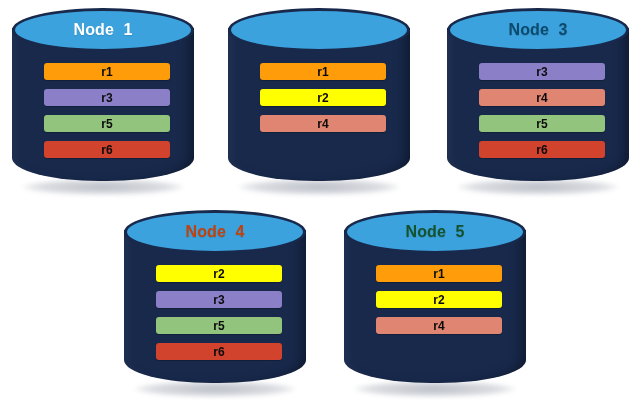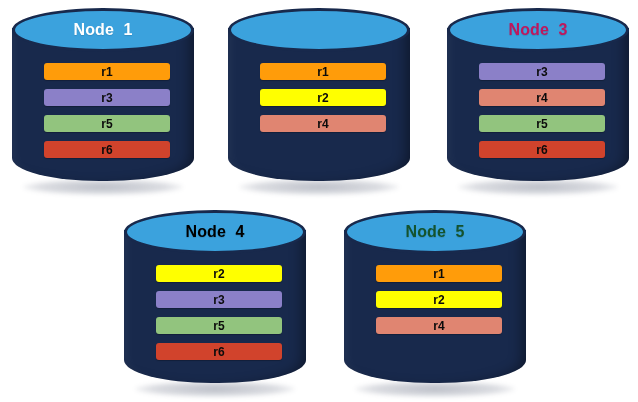--- a/index.html
+++ b/index.html
@@ -126,33 +126,33 @@
       <div class="records">
         <div class="record-bar" style="background: rgb(255, 156, 10); color: rgb(11, 11, 11);">r1</div>
         <div class="record-bar" style="background: rgb(255, 255, 0); color: rgb(11, 11, 11);">r2</div>
         <div class="record-bar" style="background: rgb(224, 133, 113); color: rgb(11, 11, 11);">r4</div>
       </div>
     </div>
     <div class="node" style="left: 447px; top: 8px; width: 182px; height: 184px;">
       <div class="cyl-shadow"></div>
       <div class="cyl-body" style="background: rgb(24, 41, 76);"></div>
       <div class="cyl-top" style="background: rgb(59, 162, 221); border-color: rgb(24, 41, 76);"></div>
-      <div class="node-label" style="color: #be185d;">Node  3</div>
+      <div class="node-label" style="color: #0c4a6e;">Node  3</div>
       <div class="records">
         <div class="record-bar" style="background: rgb(139, 128, 200); color: rgb(11, 11, 11);">r3</div>
         <div class="record-bar" style="background: rgb(224, 133, 113); color: rgb(11, 11, 11);">r4</div>
         <div class="record-bar" style="background: rgb(146, 196, 126); color: rgb(11, 11, 11);">r5</div>
         <div class="record-bar" style="background: rgb(209, 67, 44); color: rgb(11, 11, 11);">r6</div>
       </div>
     </div>
     <div class="node" style="left: 124px; top: 210px; width: 182px; height: 184px;">
       <div class="cyl-shadow"></div>
       <div class="cyl-body" style="background: rgb(24, 41, 76);"></div>
       <div class="cyl-top" style="background: rgb(59, 162, 221); border-color: rgb(24, 41, 76);"></div>
-      <div class="node-label" style="color: #000000;">Node  4</div>
+      <div class="node-label" style="color: #c2410c;">Node  4</div>
       <div class="records">
         <div class="record-bar" style="background: rgb(255, 255, 0); color: rgb(11, 11, 11);">r2</div>
         <div class="record-bar" style="background: rgb(139, 128, 200); color: rgb(11, 11, 11);">r3</div>
         <div class="record-bar" style="background: rgb(146, 196, 126); color: rgb(11, 11, 11);">r5</div>
         <div class="record-bar" style="background: rgb(209, 67, 44); color: rgb(11, 11, 11);">r6</div>
       </div>
     </div>
     <div class="node" style="left: 344px; top: 210px; width: 182px; height: 184px;">
       <div class="cyl-shadow"></div>
       <div class="cyl-body" style="background: rgb(24, 41, 76);"></div>

